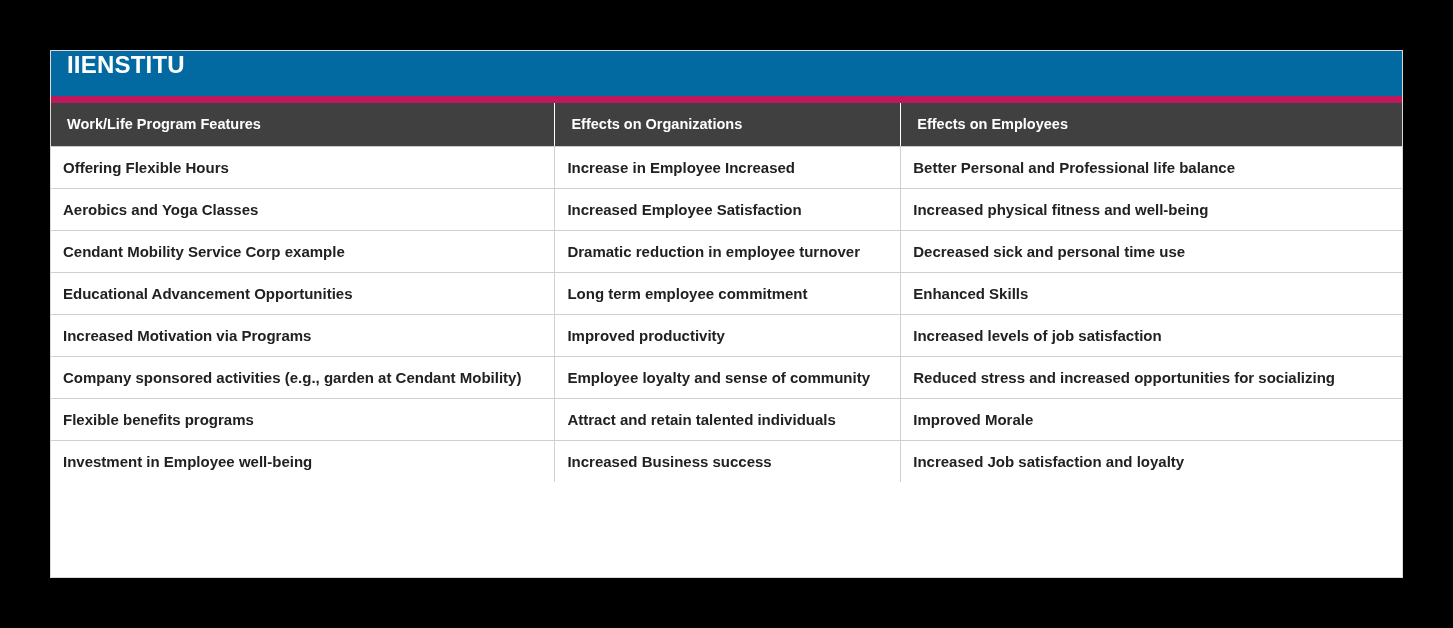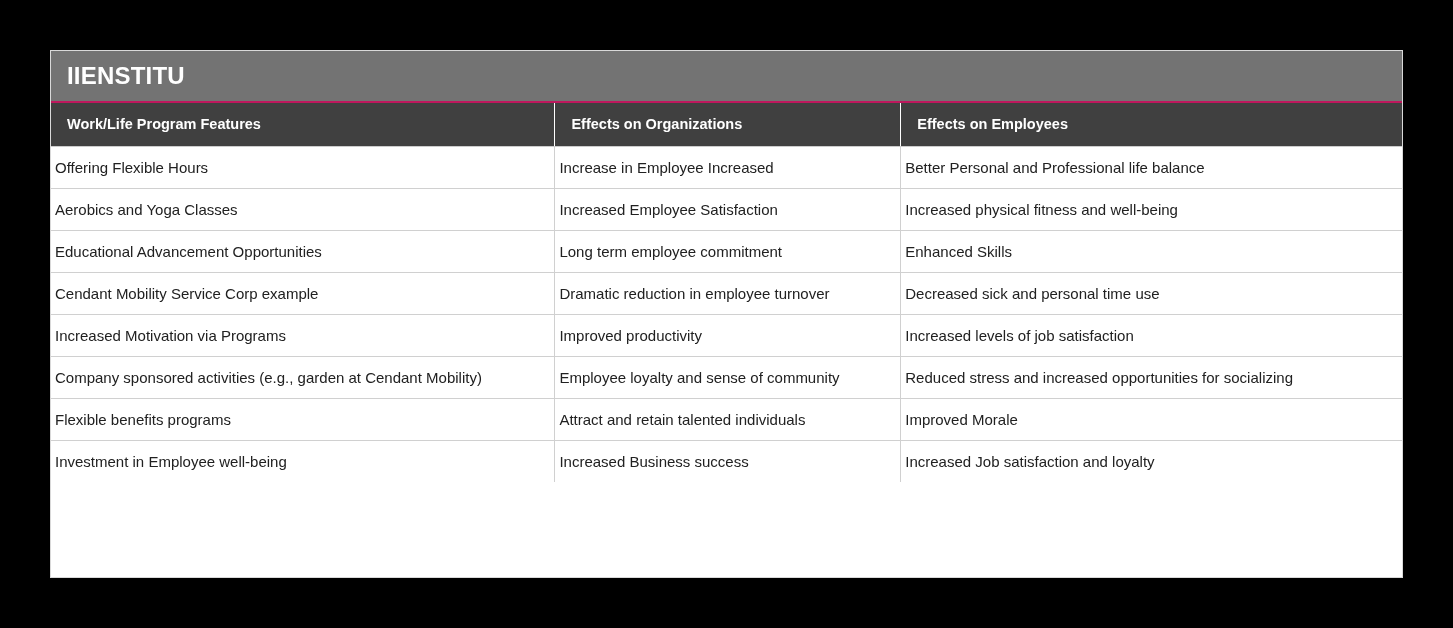--- a/index.html
+++ b/index.html
@@ -16,24 +16,24 @@
   }
   .panel {
     position: absolute;
     left: 50px; top: 50px;
     width: 1353px; height: 528px;
     background: #ffffff;
     border: 1px solid #d9d9d9;
   }
   .brand-bar {
     height: 52px;
-    background: #737373;
-    border-bottom: 2px solid #be185d;
+    background: #0369a1;
+    border-bottom: 7px solid #be185d;
     display: flex;
-    align-items: center;
+    align-items: flex-start;
     padding-left: 16px;
   }
   .brand-title {
     color: #ffffff;
     font-size: 24px;
     font-weight: 700;
     letter-spacing: 0.2px;
   }
   table.data-table {
     width: 100%;
@@ -52,23 +52,23 @@
     border-left: 1px solid #ffffff;
     vertical-align: middle;
     white-space: nowrap;
     overflow: hidden;
   }
   .data-table th:first-child { border-left: none; }
   .data-table td {
     background: #ffffff;
     color: #212121;
     font-size: 15px;
-    font-weight: 400;
+    font-weight: 700;
     height: 42px;
-    padding: 0 10px 0 4px;
+    padding: 0 10px 0 12px;
     border-top: 1px solid #d0d0d0;
     border-left: 1px solid #d0d0d0;
     vertical-align: middle;
     white-space: nowrap;
     overflow: hidden;
   }
   .data-table tbody tr:first-child td { border-top: none; }
   .data-table td:first-child { border-left: none; }
 </style>
 </head>
@@ -99,28 +99,28 @@
           <td>Offering Flexible Hours</td>
           <td>Increase in Employee Increased</td>
           <td>Better Personal and Professional life balance</td>
         </tr>
         <tr>
           <td>Aerobics and Yoga Classes</td>
           <td>Increased Employee Satisfaction</td>
           <td>Increased physical fitness and well-being</td>
         </tr>
         <tr>
+          <td>Cendant Mobility Service Corp example</td>
+          <td>Dramatic reduction in employee turnover</td>
+          <td>Decreased sick and personal time use</td>
+        </tr>
+        <tr>
           <td>Educational Advancement Opportunities</td>
           <td>Long term employee commitment</td>
           <td>Enhanced Skills</td>
-        </tr>
-        <tr>
-          <td>Cendant Mobility Service Corp example</td>
-          <td>Dramatic reduction in employee turnover</td>
-          <td>Decreased sick and personal time use</td>
         </tr>
         <tr>
           <td>Increased Motivation via Programs</td>
           <td>Improved productivity</td>
           <td>Increased levels of job satisfaction</td>
         </tr>
         <tr>
           <td>Company sponsored activities (e.g., garden at Cendant Mobility)</td>
           <td>Employee loyalty and sense of community</td>
           <td>Reduced stress and increased opportunities for socializing</td>

